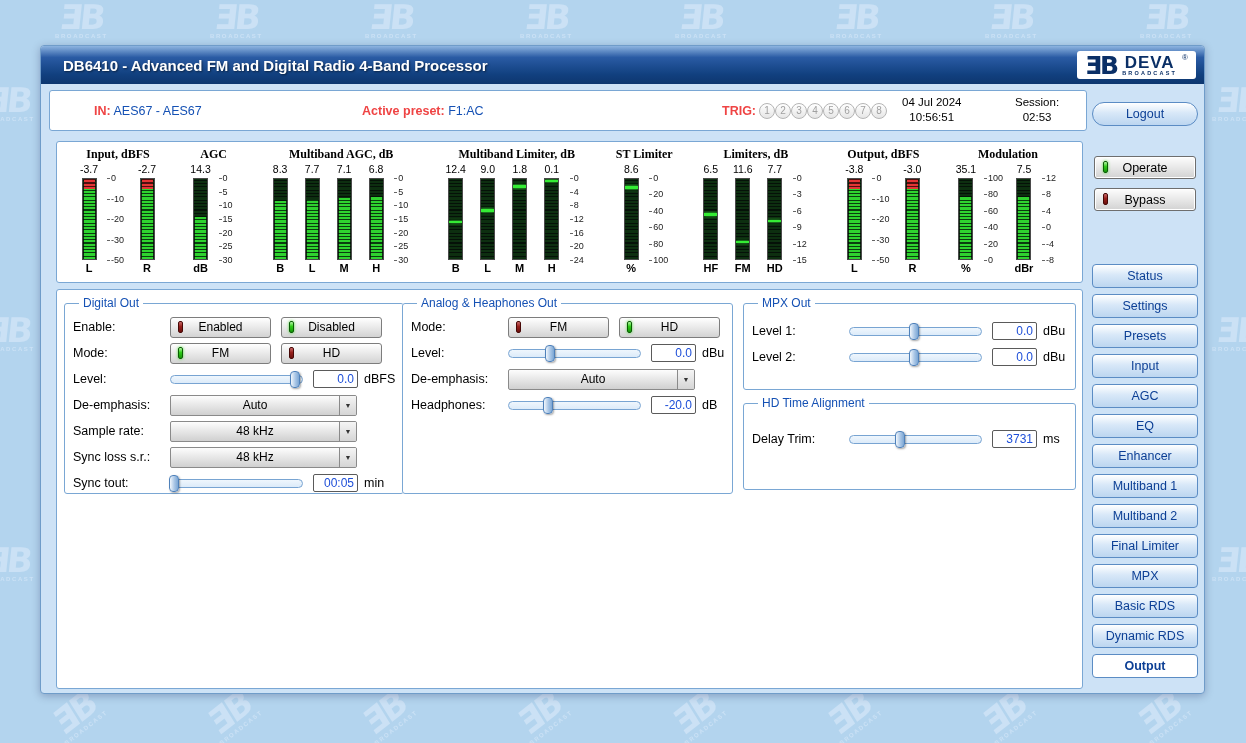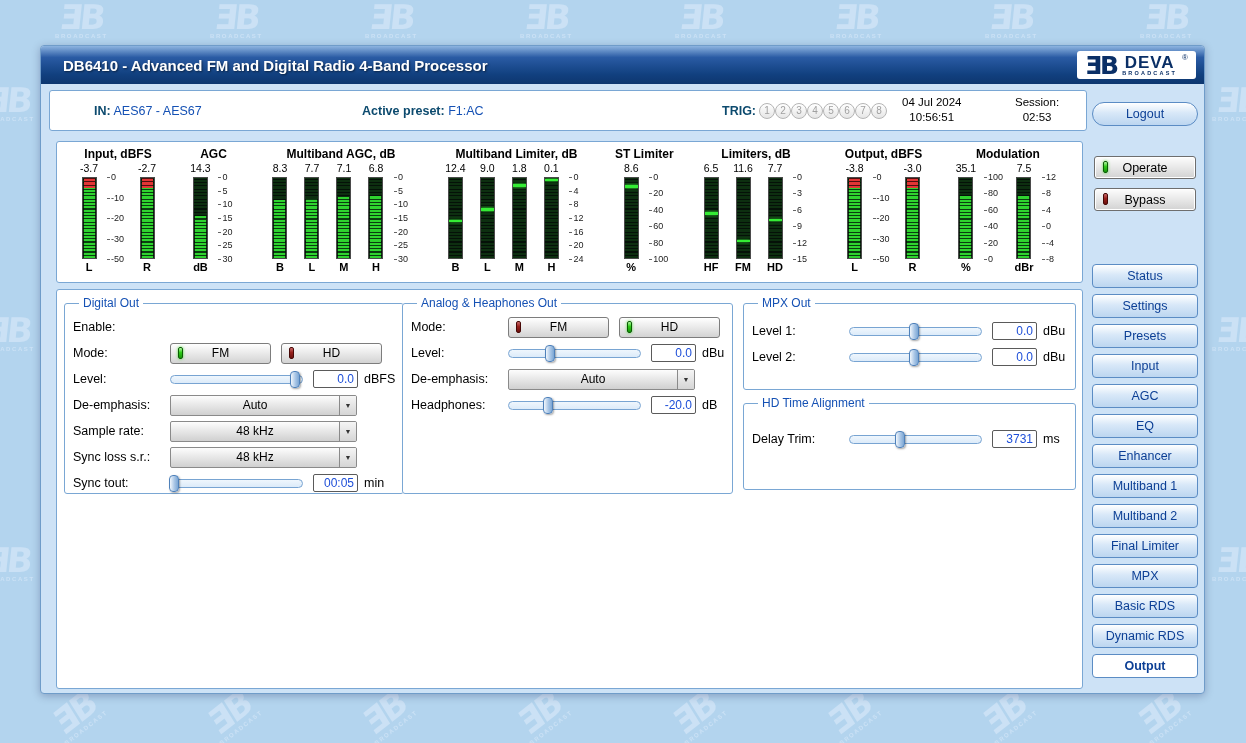--- a/index.html
+++ b/index.html
@@ -21,33 +21,33 @@
   .logo{background:#fff;border-radius:3px;height:28px;padding:2px 8px;display:flex;align-items:center;gap:5px;}
   .logo-mono{font-family:"DejaVu Sans",sans-serif;font-weight:bold;font-size:25px;color:#0a2f66;letter-spacing:-2px;line-height:1;}
   .logo-col{display:flex;flex-direction:column;align-items:center;line-height:1;}
   .logo-name{font-weight:bold;font-size:17px;color:#0a2f66;letter-spacing:1px;}
   .logo-sub{font-size:5.5px;letter-spacing:2.2px;color:#0a2f66;font-weight:bold;}
   .logo-reg{font-size:8px;color:#0a2f66;align-self:flex-start;}
 
   
   .infobar{position:absolute;left:8px;top:44px;width:1038px;height:41px;background:#fff;border:1px solid #7aa7d4;border-radius:3px;font-size:12.5px;}
   .ib{position:absolute;top:50%;transform:translateY(-50%);white-space:nowrap;}
-  .b{font-weight:bold;color:#0c4a6e;padding-left:22px;}
+  .b{font-weight:bold;color:#ef4444;padding-left:22px;}
   .blue{color:#1551b4;}
   .ib-in{left:22px;}
   .ib-preset{left:290px;}
   .ib-trig{left:650px;display:flex;align-items:center;gap:3px;}
   .trig-btn{width:16px;height:16px;border-radius:50%;border:1px solid #b5b5b5;background:linear-gradient(#fff,#e6e6e6);color:#a0a0a0;font-size:10px;display:inline-flex;align-items:center;justify-content:center;cursor:pointer;}
   .ib-date{left:852px;text-align:center;font-size:11.5px;line-height:1.35;}
   .ib-session{left:965px;text-align:center;font-size:11.5px;line-height:1.35;}
 
   
   .meters{position:absolute;left:15px;top:95px;width:1027px;height:142px;background:#fff;border:1px solid #7aa7d4;border-radius:3px;display:flex;justify-content:space-between;padding:5px 16px 0;}
   .mgroup{display:flex;flex-direction:column;align-items:center;}
-  .mtitle{font-weight:bold;font-size:12px;white-space:nowrap;margin-bottom:1px;}
+  .mtitle{font-weight:bold;font-size:12px;white-space:nowrap;margin-bottom:1px;font-family:Liberation Serif, serif;}
   .mrow{display:flex;align-items:flex-start;}
   .mcol{display:flex;flex-direction:column;align-items:center;width:32px;}
   .mcol.scalecol{width:26px;align-items:flex-start;}
   .mval{height:15px;font-size:10.5px;white-space:nowrap;}
   .bar{position:relative;width:15px;height:82px;border:1px solid #4a4a4a;background:#07180a;overflow:hidden;}
   .bar::before{content:'';position:absolute;inset:0;background:repeating-linear-gradient(to top,#0d2f10 0 2.2px,#051108 2.2px 3.3px);}
   .fill{position:absolute;bottom:0;left:1px;right:1px;background:repeating-linear-gradient(to top,#2fd32f 0 2.2px,#0a3d0f 2.2px 3.3px);}
   .redtop{position:absolute;top:0;left:1px;right:1px;background:repeating-linear-gradient(to top,#e23535 0 2.2px,#4d0f0f 2.2px 3.3px);}
   .mline{position:absolute;left:0;right:0;height:2.5px;background:#35ec35;box-shadow:0 0 3px #35ec35;}
   .mlab{height:14px;font-weight:bold;font-size:11px;margin-top:2px;}
@@ -507,20 +507,30 @@
           </div>
         </div>
       </div>
     </div>
 
   <div class="main" id="panels">
       <fieldset class="panel digital_out">
         <legend>Digital Out</legend>
         <div class="prow">
           <div class="plabel">Enable:</div>
+          <div class="pctrl">
+            <button class="ledbtn">
+              <span class="ledbar red"></span>
+              <span class="btxt">Enabled</span>
+            </button>
+            <button class="ledbtn">
+              <span class="ledbar green"></span>
+              <span class="btxt">Disabled</span>
+            </button>
+          </div>
         </div>
         <div class="prow">
           <div class="plabel">Mode:</div>
           <div class="pctrl">
             <button class="ledbtn">
               <span class="ledbar green"></span>
               <span class="btxt">FM</span>
             </button>
             <button class="ledbtn">
               <span class="ledbar red"></span>

